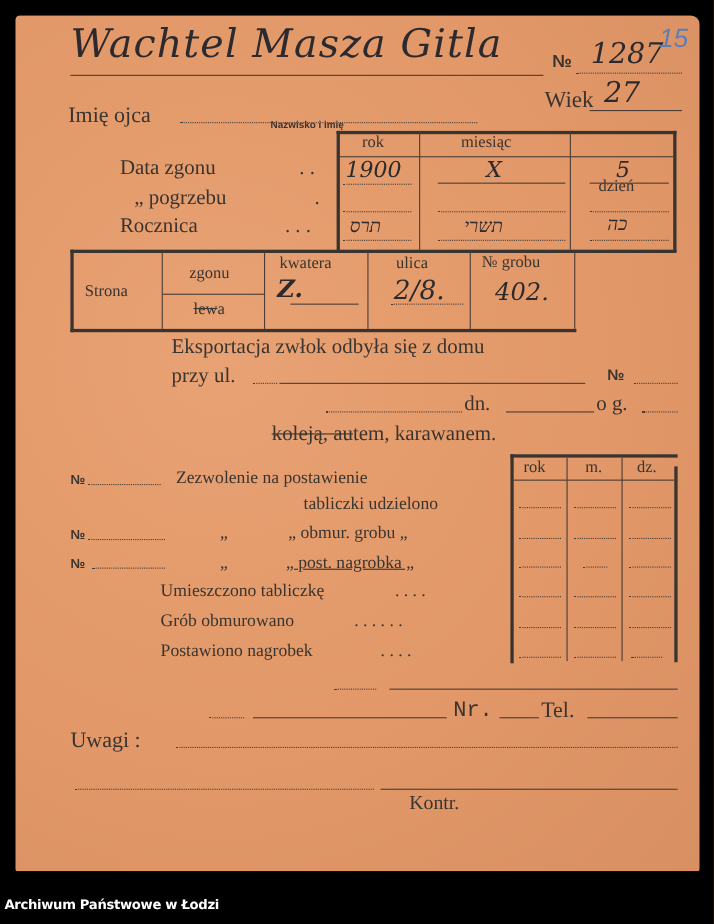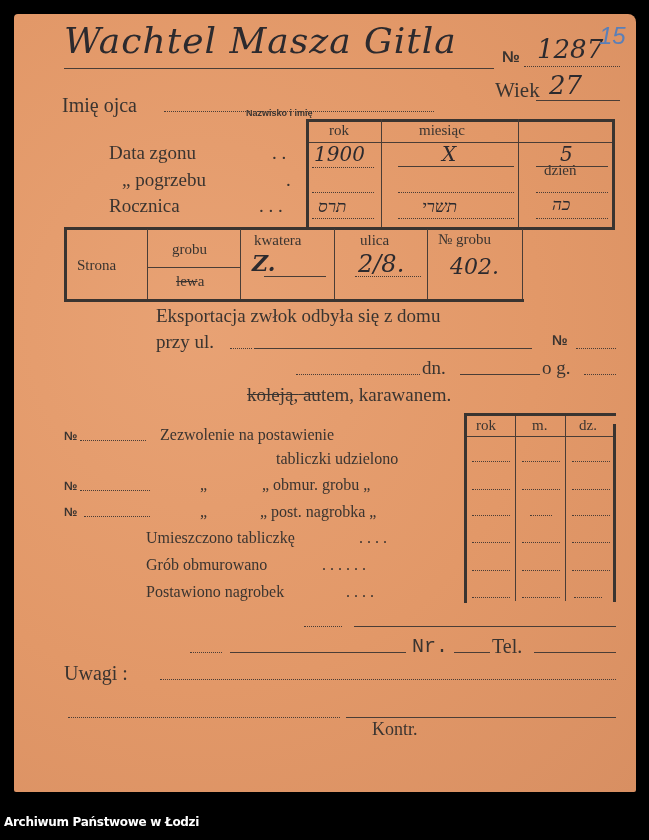--- a/index.html
+++ b/index.html
@@ -89,21 +89,21 @@
   <div class="thick-h" style="left:50px;top:285px;width:460px;"></div>
   <div class="thick-v" style="left:50px;top:213px;height:75px;"></div>
   <div class="thin-v" style="left:133px;top:215px;height:70px;"></div>
   <div class="thin-v" style="left:226px;top:215px;height:70px;"></div>
   <div class="thin-v" style="left:320px;top:215px;height:70px;"></div>
   <div class="thin-v" style="left:413px;top:215px;height:70px;"></div>
   <div class="thin-v" style="left:508px;top:215px;height:70px;"></div>
   <div class="thin-h" style="left:134px;top:253px;width:92px;"></div>
 
   <div class="abs serif sm" style="left:63px;top:243px;">Strona</div>
-  <div class="abs serif sm" style="left:158px;top:227px;">grobu</div>
+  <div class="abs serif sm" style="left:158px;top:227px;">zgonu</div>
   <div class="abs serif sm" style="left:162px;top:259px;"><span class="strike">lew</span><span>a</span></div>
   <div class="abs serif sm" style="left:240px;top:218px;">kwatera</div>
   <div class="abs hand" style="left:238px;top:236px;font-size:22px;font-weight:bold;">Z.</div>
   <div class="line" style="left:250px;top:262px;width:62px;"></div>
   <div class="abs serif sm" style="left:346px;top:218px;">ulica</div>
   <div class="abs hand" style="left:344px;top:236px;font-size:24px;">2/8.</div>
   <div class="dotline" style="left:341px;top:262px;width:66px;"></div>
   <div class="abs serif sm" style="left:424px;top:217px;">№ grobu</div>
   <div class="abs hand" style="left:436px;top:240px;font-size:22px;">402.</div>
 
@@ -128,21 +128,21 @@
   <div class="abs serif" style="left:262px;top:436px;font-size:16px;">tabliczki udzielono</div>
 
   <div class="abs" style="left:50px;top:465px;font-size:12px;font-weight:bold;">№</div>
   <div class="dotline" style="left:66px;top:476px;width:70px;"></div>
   <div class="abs serif" style="left:186px;top:462px;font-size:16px;">„</div>
   <div class="abs serif" style="left:248px;top:462px;font-size:16px;">„ obmur. grobu „</div>
 
   <div class="abs" style="left:50px;top:491px;font-size:12px;font-weight:bold;">№</div>
   <div class="dotline" style="left:70px;top:502px;width:66px;"></div>
   <div class="abs serif" style="left:186px;top:489px;font-size:16px;">„</div>
-  <div class="abs serif" style="left:246px;top:489px;font-size:16px;">„ post. nagrobka „</div>
+  <div class="abs serif" style="left:246px;top:489px;font-size:16px;text-decoration:underline;">„ post. nagrobka „</div>
 
   <div class="abs serif" style="left:132px;top:515px;font-size:16px;">Umieszczono tabliczkę</div>
   <div class="abs serif" style="left:345px;top:515px;font-size:16px;">. . . .</div>
   <div class="abs serif" style="left:132px;top:542px;font-size:16px;">Grób obmurowano</div>
   <div class="abs serif" style="left:308px;top:542px;font-size:16px;">. . . . . .</div>
   <div class="abs serif" style="left:132px;top:569px;font-size:16px;">Postawiono nagrobek</div>
   <div class="abs serif" style="left:332px;top:569px;font-size:16px;">. . . .</div>
 
   <div class="thick-h" style="left:450px;top:399px;width:152px;"></div>
   <div class="thick-v" style="left:450px;top:399px;height:190px;"></div>

